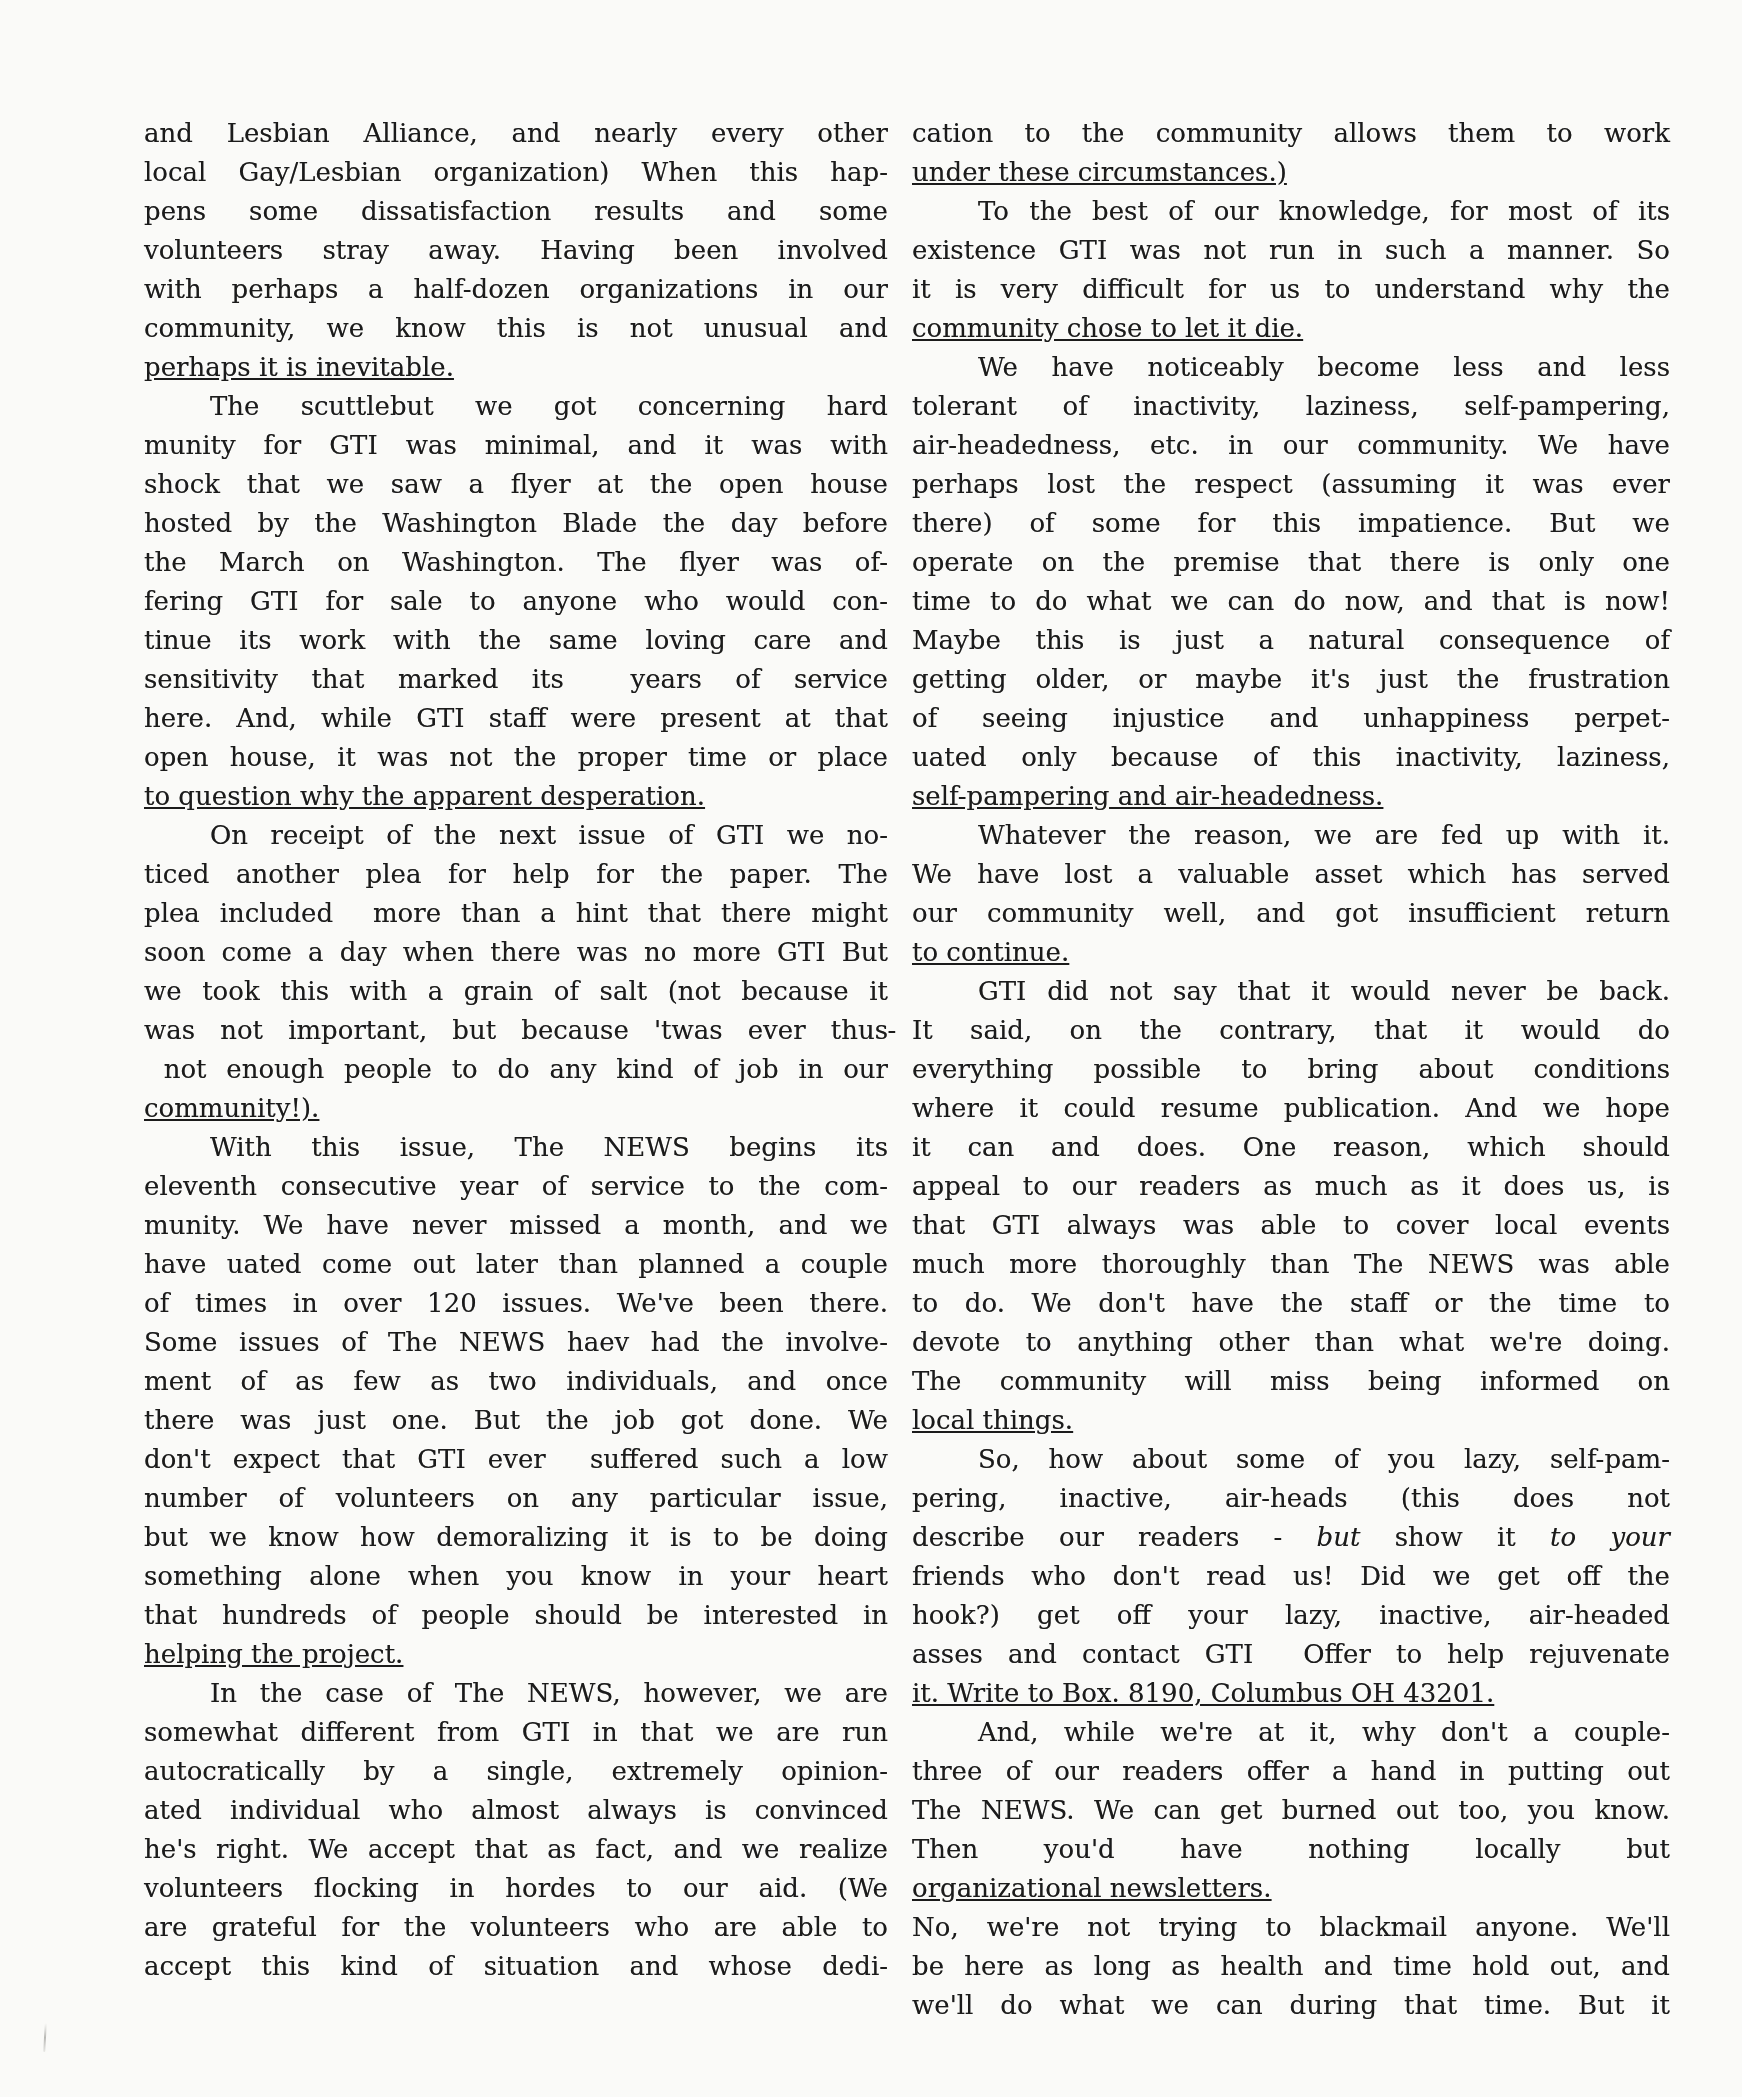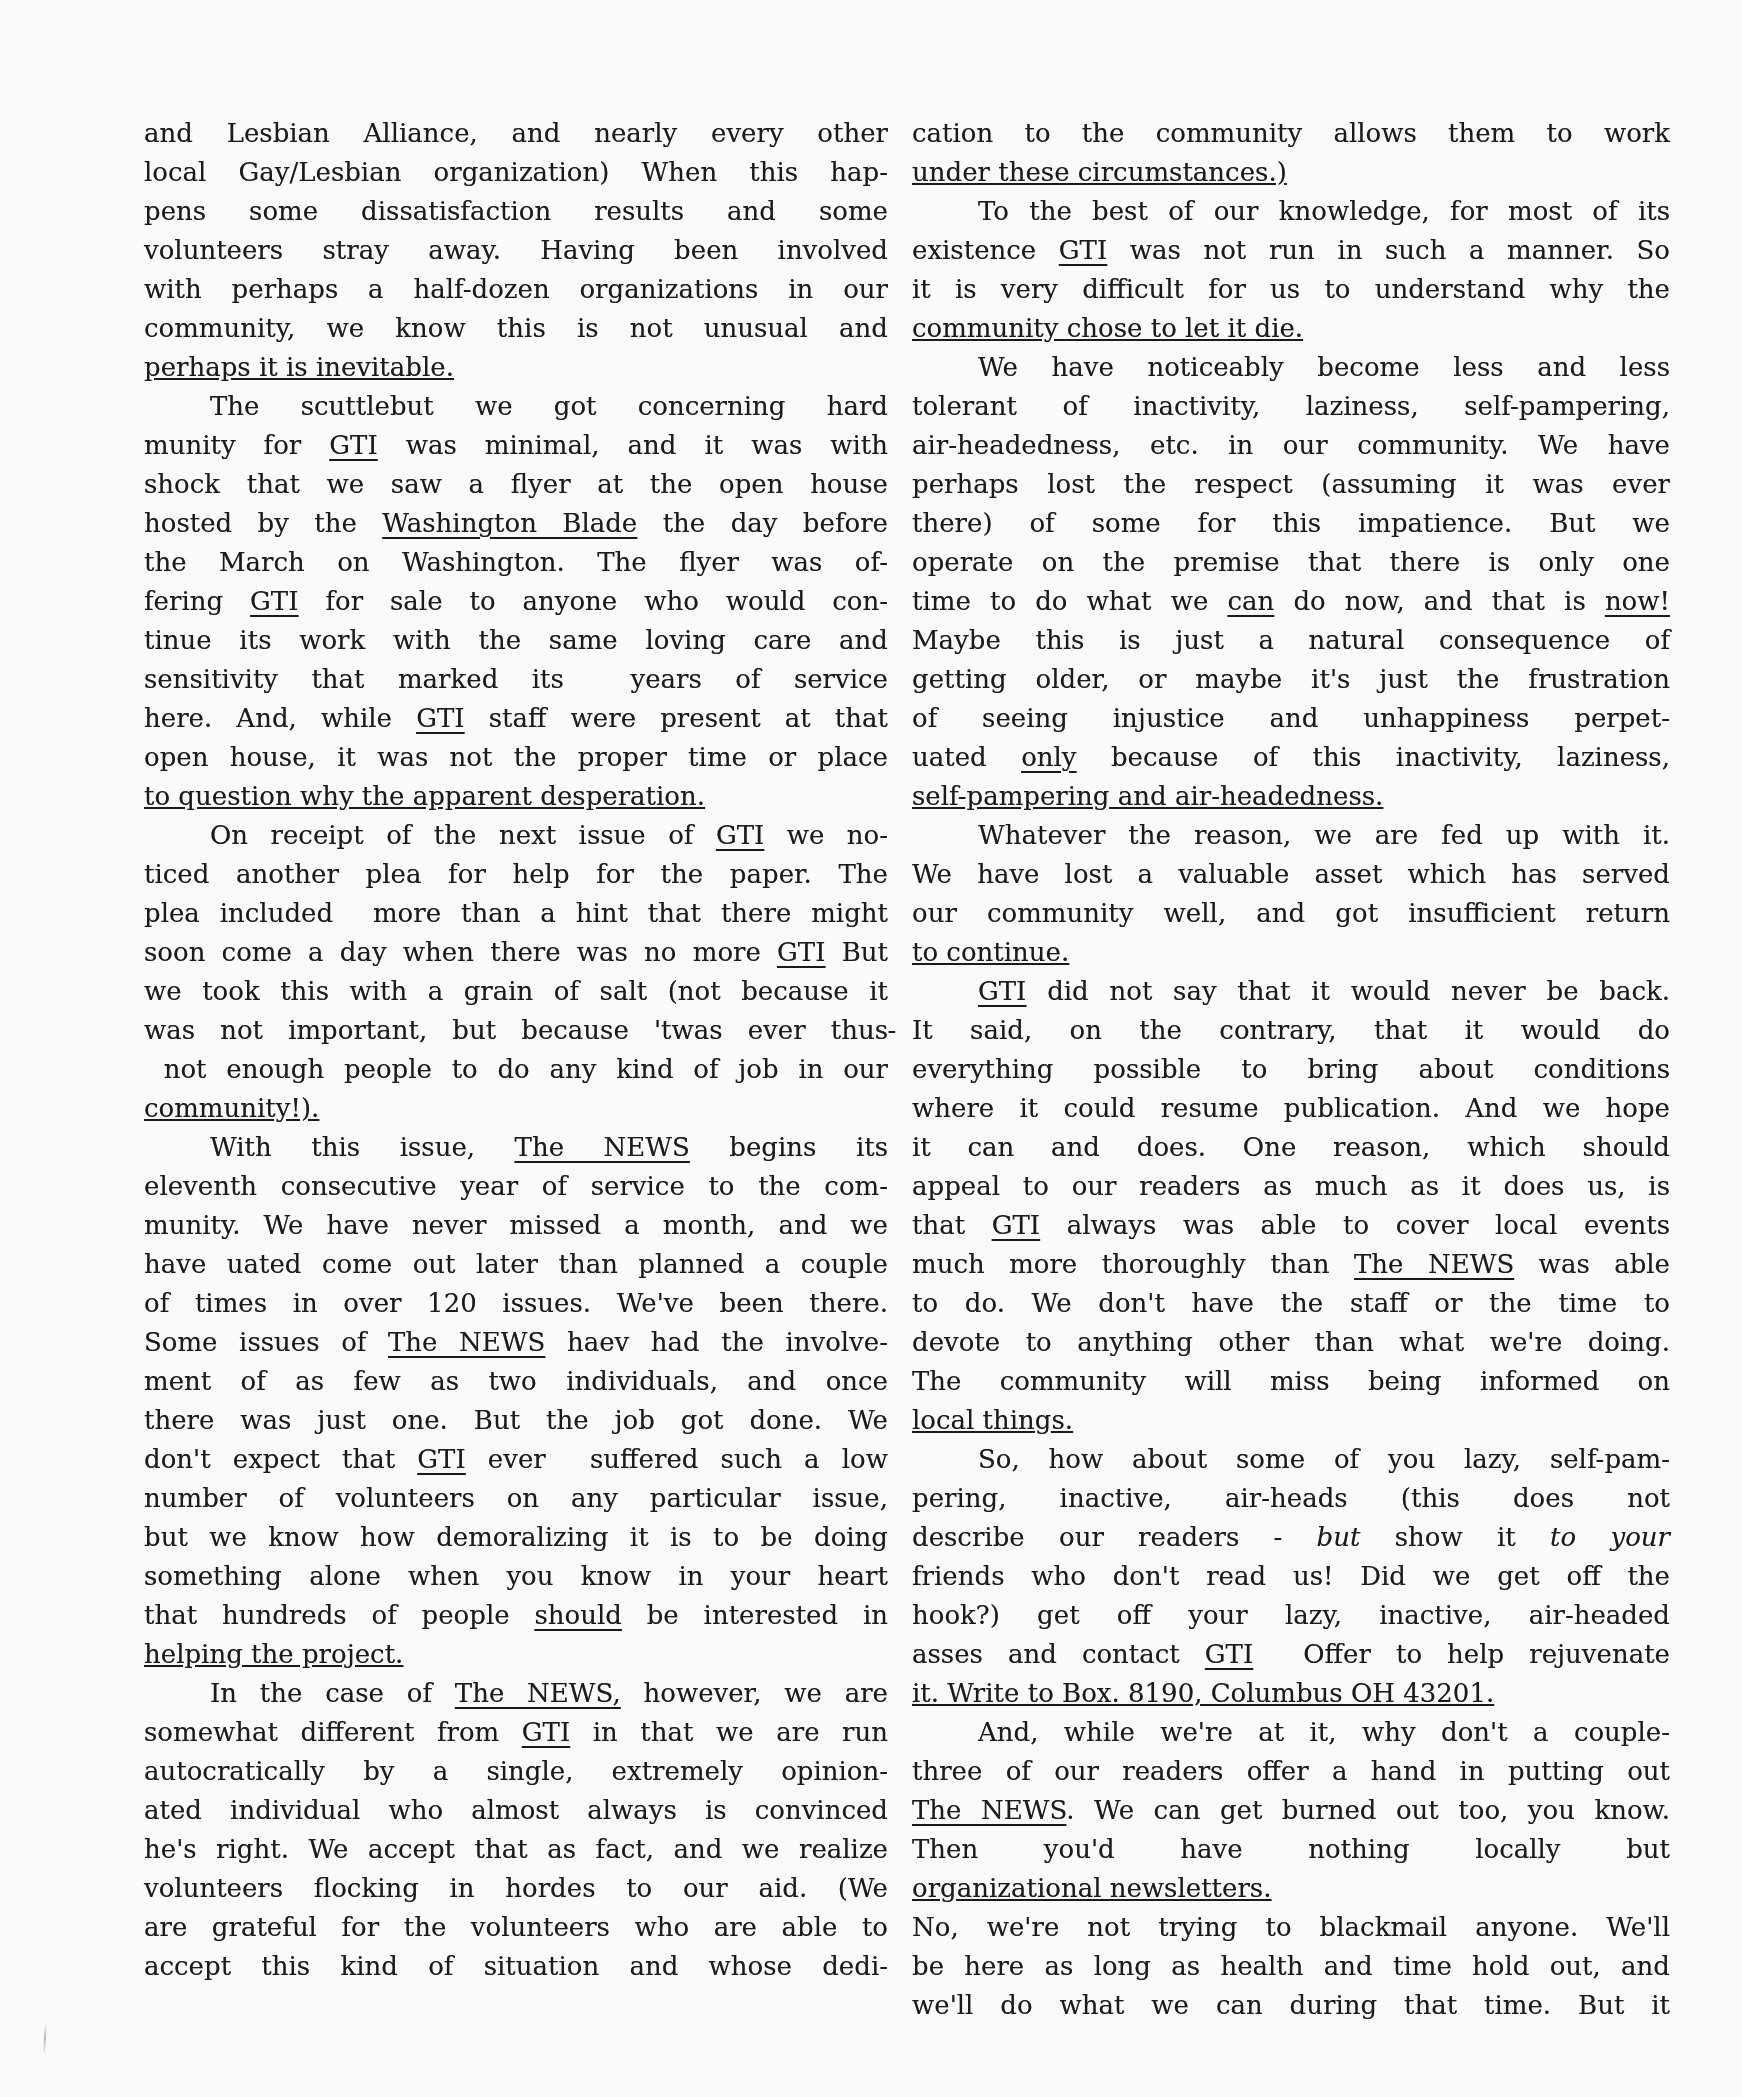--- a/index.html
+++ b/index.html
@@ -30,21 +30,20 @@
     height:39px;
     text-align:justify;
     text-align-last:justify;
     white-space:normal;
     position:relative;
     overflow:visible;
   }
   .line.end{text-align-last:left;text-decoration:underline;}
   .line.ind{padding-left:66px;}
   .u{
-    text-decoration:underline;
     text-decoration-thickness:2.4px;
     text-underline-offset:4.7px;
   }
   .i{font-style:italic;}
   .hang{
     position:absolute;
     left:-24.6px;
     top:0;
   }
   .artifact{

